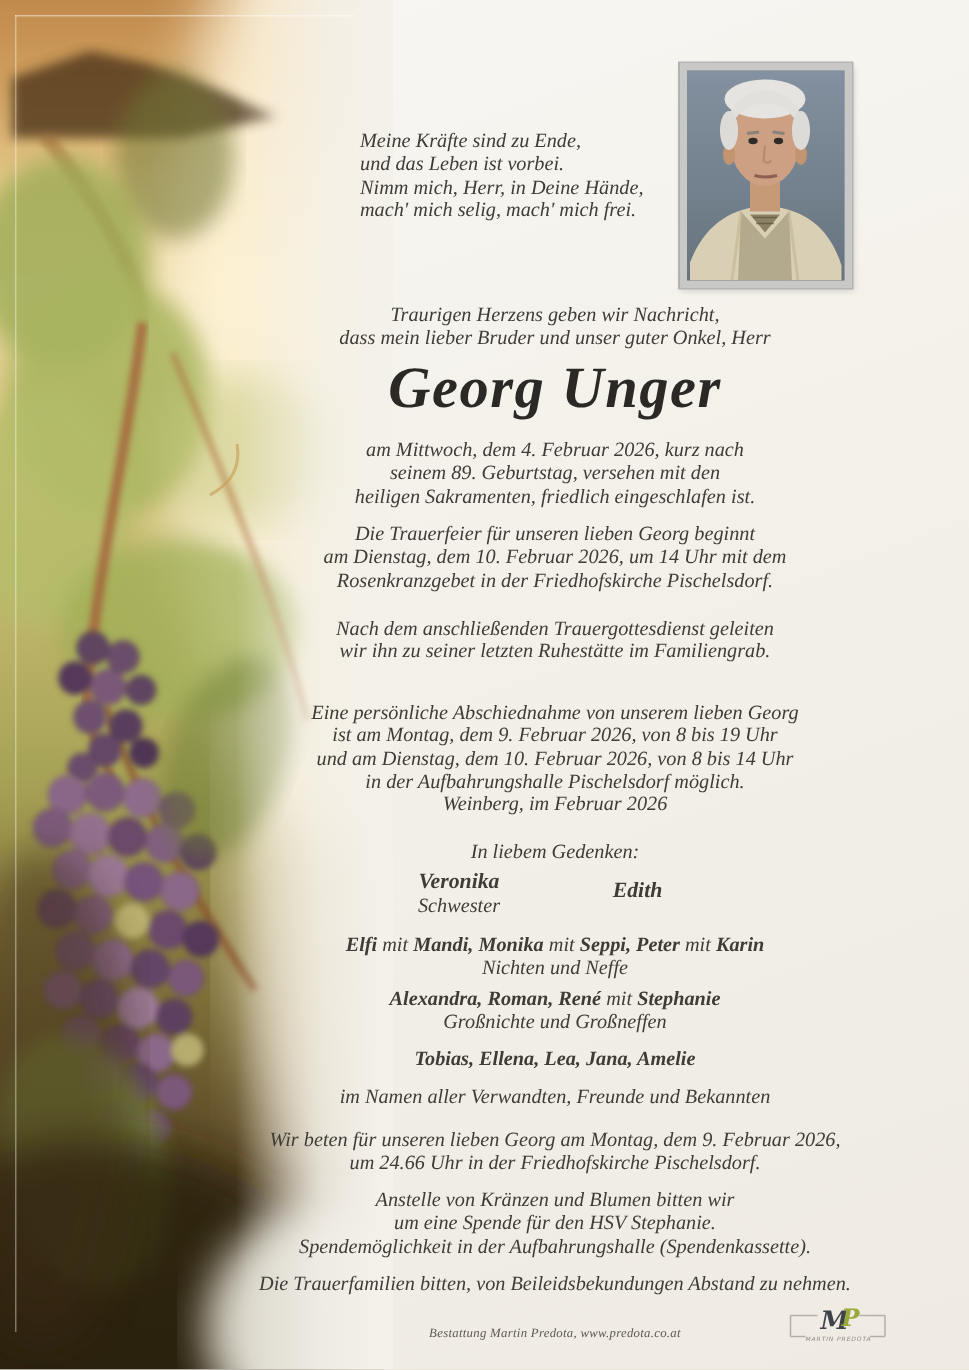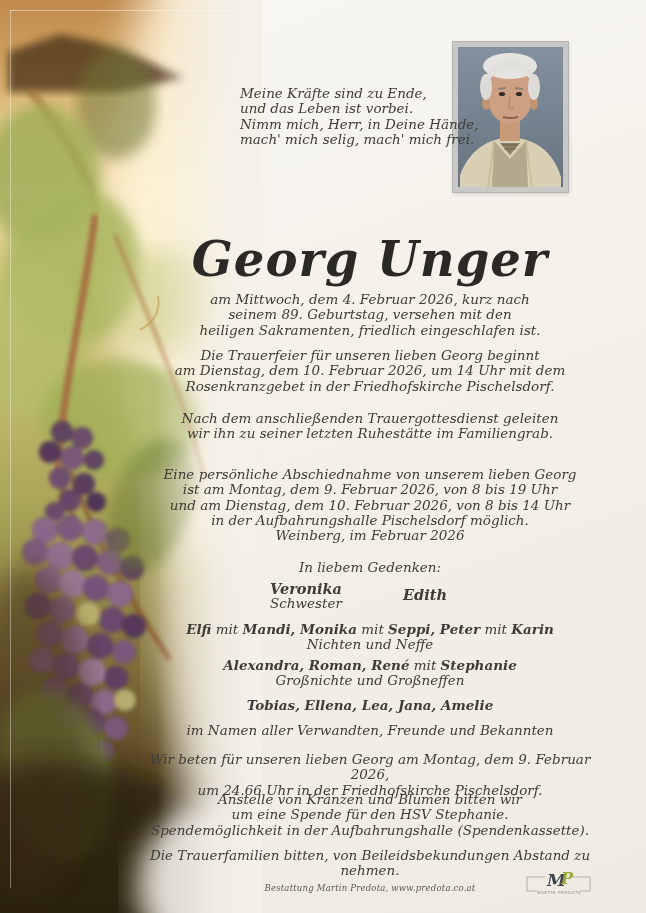--- a/index.html
+++ b/index.html
@@ -14,24 +14,24 @@
   .art-fade{position:absolute;left:0;top:0;width:262px;height:913px;
     background:linear-gradient(90deg, rgba(244,241,234,0) 0%, rgba(244,241,234,0) 60%, rgba(244,241,234,.78) 82%, rgba(244,241,234,1) 97%);}
   .inner-line-v{position:absolute;left:10px;top:10px;width:1px;height:878px;background:rgba(255,255,255,.38);}
   .inner-line-h{position:absolute;left:10px;top:10px;width:226px;height:1px;background:rgba(255,255,255,.45);}
   
   .photo{position:absolute;left:453px;top:42px;width:115px;height:150px;
     border:5px solid #c8c8c6;box-sizing:border-box;box-shadow:0 0 0 1px #b4b4b2, 1px 2px 4px rgba(0,0,0,.15);
     background:#74828f;}
   .photo svg{display:block;}
   
-  .col{position:absolute;left:148px;top:0;width:444px;height:913px;font-size:13.5px;line-height:15.4px;}
+  .col{position:absolute;left:148px;top:0;width:444px;height:913px;font-size:13.5px;line-height:15.4px;font-family:Liberation Serif, serif;}
   .blk{position:absolute;left:0;width:444px;text-align:center;}
   .poem{left:92px;width:260px;text-align:left;}
-  .deceased{font-size:48px;line-height:44px;font-weight:bold;color:#2b2926;letter-spacing:1px;}
+  .deceased{font-size:39px;line-height:44px;font-weight:bold;color:#2b2926;letter-spacing:1px;}
   .b{font-weight:bold;}
   .sub{font-style:italic;}
   .mourners{height:40px;}
   .mourner-left{position:absolute;left:108px;width:100px;}
   .mourner-right{position:absolute;left:227px;width:100px;top:6px;}
   .mname{font-size:14.5px;font-weight:bold;}
   .footer-credit{font-size:8.5px;color:#5c5850;letter-spacing:.2px;}
   .logo{position:absolute;left:524px;top:866px;width:70px;height:34px;}
 </style>
 </head>
@@ -195,20 +195,24 @@
 
   <div class="col">
 
     <div class="blk poem" style="top:86px">
         <div>Meine Kräfte sind zu Ende,</div>
         <div>und das Leben ist vorbei.</div>
         <div>Nimm mich, Herr, in Deine Hände,</div>
         <div>mach' mich selig, mach' mich frei.</div>
       </div>
 
+    <div class="blk" style="top:202px">
+        <div>Traurigen Herzens geben wir Nachricht,</div>
+        <div>dass mein lieber Bruder und unser guter Onkel, Herr</div>
+      </div>
 
     <div class="blk deceased" style="top:237px">Georg Unger</div>
 
     <div class="blk" style="top:292px">
         <div>am Mittwoch, dem 4. Februar 2026, kurz nach</div>
         <div>seinem 89. Geburtstag, versehen mit den</div>
         <div>heiligen Sakramenten, friedlich eingeschlafen ist.</div>
       </div>
 
     <div class="blk" style="top:348px">

